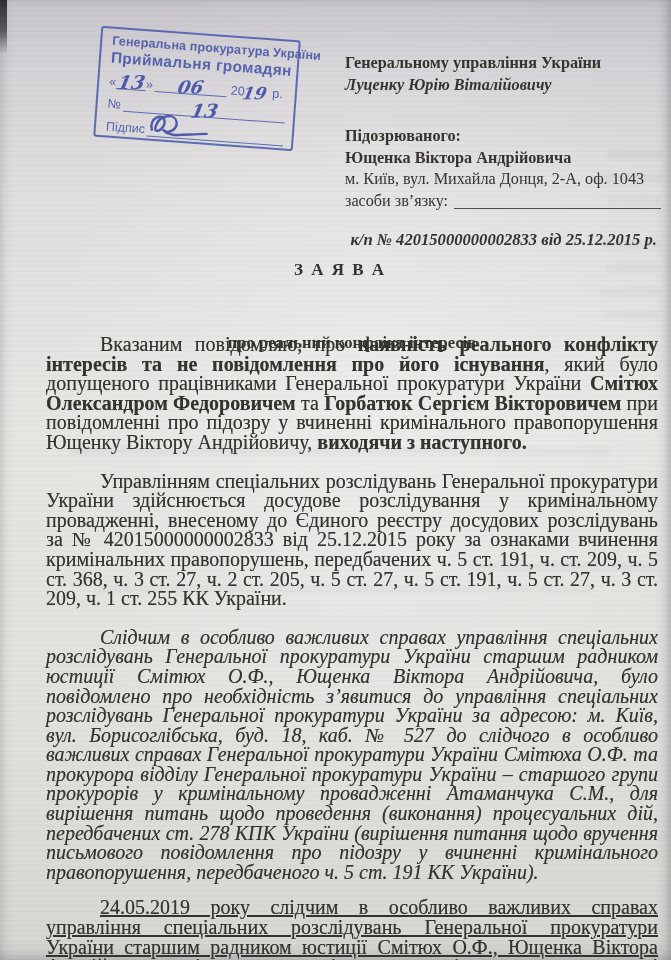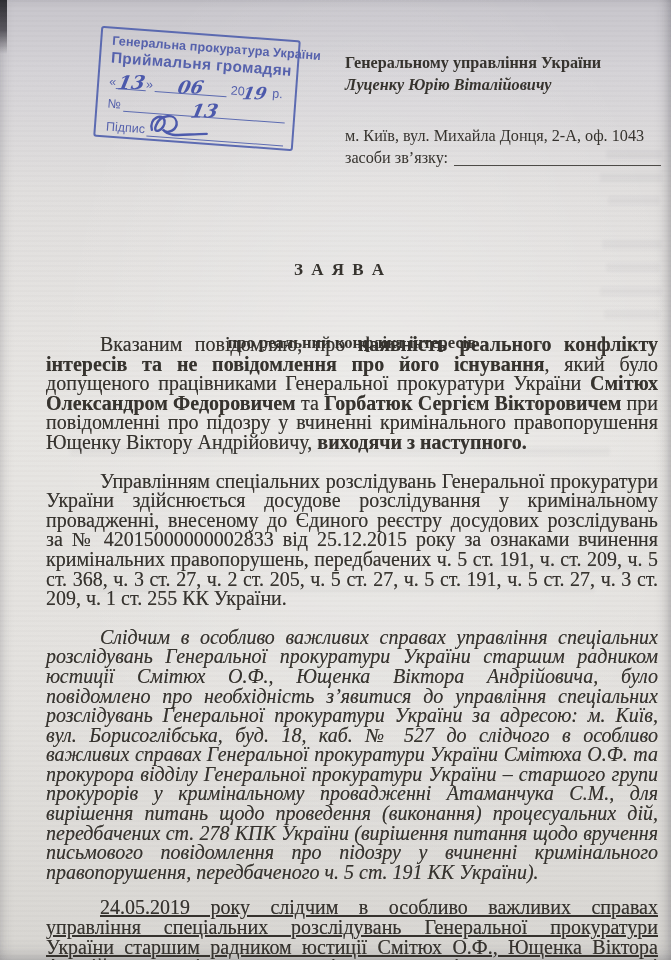--- a/index.html
+++ b/index.html
@@ -92,27 +92,30 @@
           <path d="M9,22 C5,10 19,4 21,12 C23,21 9,28 13,17 C16,6 31,4 33,12 C35,20 25,26 20,21 C27,29 40,24 64,22" fill="none" stroke="#3e4da8" stroke-width="2.4" stroke-linecap="round"></path>
         </svg>
       </span>
     </div>
   </div>
 
   <div class="header">
     <div class="h-b">Генеральному управління України</div>
     <div class="h-bi">Луценку Юрію Віталійовичу</div>
     <div class="h-gap"></div>
+    <div class="h-b">Підозрюваного:</div>
+    <div class="h-b">Ющенка Віктора Андрійовича</div>
     <div>м. Київ, вул. Михайла Донця, 2-А, оф. 1043</div>
     <div class="contact">
       <span class="lbl">засоби зв’язку:</span>
       <span class="fill"></span>
     </div>
   </div>
 
+  <div class="case-ref">к/п № 42015000000002833 від 25.12.2015 р.</div>
 
   <div class="title">З А Я В А</div>
   <div class="subtitle">про реальний конфлікт інтересів</div>
 
   <div class="doc-body">
     <p><span>Вказаним повідомляю, про </span><span class="b">наявність реального конфлікту інтересів та не повідомлення про його існування</span><span>, який було допущеного працівниками Генеральної прокуратури України </span><span class="b">Смітюх Олександром Федоровичем</span><span> та </span><span class="b">Горбатюк Сергієм Вікторовичем</span><span> при повідомленні про підозру у вчиненні кримінального правопорушення Ющенку Віктору Андрійовичу, </span><span class="b">виходячи з наступного.</span></p>
     <p><span>Управлінням спеціальних розслідувань Генеральної прокуратури України здійснюється досудове розслідування у кримінальному провадженні, внесеному до Єдиного реєстру досудових розслідувань за № 42015000000002833 від 25.12.2015 року за ознаками вчинення кримінальних правопорушень, передбачених ч. 5 ст. 191, ч. ст. 209, ч. 5 ст. 368, ч. 3 ст. 27, ч. 2 ст. 205, ч. 5 ст. 27, ч. 5 ст. 191, ч. 5 ст. 27, ч. 3 ст. 209, ч. 1 ст. 255 КК України.</span></p>
     <p class="tight"><span>Слідчим в особливо важливих справах управління спеціальних розслідувань Генеральної прокуратури України старшим радником юстиції Смітюх О.Ф., Ющенка Віктора Андрійовича, було повідомлено про необхідність з’явитися до управління спеціальних розслідувань Генеральної прокуратури України за адресою: м. Київ, вул. Борисоглібська, буд. 18, каб. № 527 до слідчого в особливо важливих справах Генеральної прокуратури України Смітюха О.Ф. та прокурора відділу Генеральної прокуратури України – старшого групи прокурорів у кримінальному провадженні Атаманчука С.М., для вирішення питань щодо проведення (виконання) процесуальних дій, передбачених ст. 278 КПК України (вирішення питання щодо вручення письмового повідомлення про підозру у вчиненні кримінального правопорушення, передбаченого ч. 5 ст. 191 КК України).</span></p>
     <p><span>24.05.2019 року слідчим в особливо важливих справах управління спеціальних розслідувань Генеральної прокуратури України старшим радником юстиції Смітюх О.Ф., Ющенка Віктора Андрійовича повідомлено про підозру у кримінальному провадженні № 42015000000002833 від 25.12.2015 року, згідно якої останній  підозрюється у вчиненні заволодіння чужим (державним) майном в особливо великих розмірах за попередньою змовою групою осіб шляхом</span></p>
   </div>

